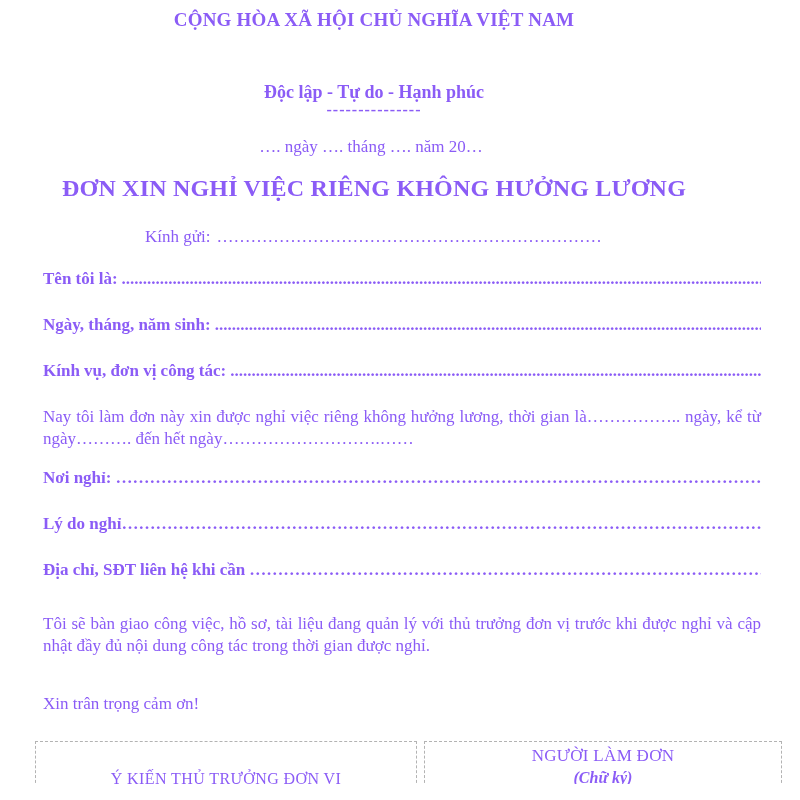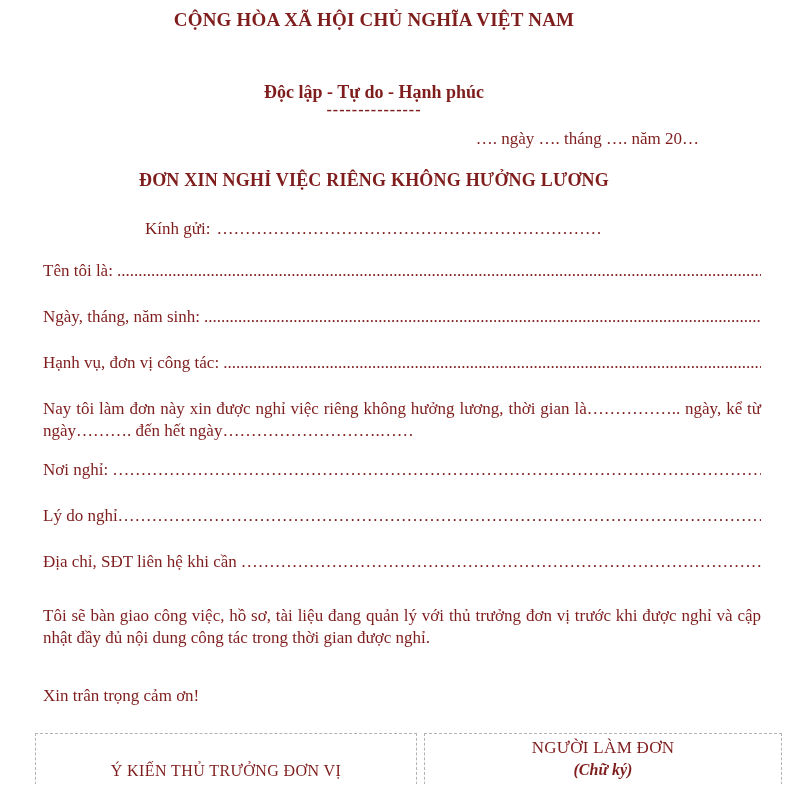--- a/index.html
+++ b/index.html
@@ -1,36 +1,36 @@
 <!DOCTYPE html>
 <html><head>
 <meta charset="utf-8">
 <style>
   html,body{margin:0;padding:0;background:#ffffff;}
   .page{
     position:relative;
     width:800px;height:784px;
     background:#ffffff;
     font-family:"Liberation Serif","DejaVu Serif",serif;
-    color:#7f1d1d;
+    color:#8b5cf6;
     font-size:17px;line-height:22px;
     box-sizing:border-box;
     padding:8px 39px 0 43px;
     overflow:hidden;
   }
   
   .center-shift{margin-right:56px;text-align:center;}
   .nat-title{font-weight:bold;font-size:19px;line-height:24px;letter-spacing:.2px;}
   .motto{font-weight:bold;font-size:18px;line-height:24px;margin-top:48px;}
   .hdr-divider{font-weight:bold;font-size:16px;line-height:12px;letter-spacing:1px;}
-  .date-line{text-align:right;padding-right:62px;margin-top:12px;}
-  .doc-title{margin:18px 0 0 0;font-size:18px;line-height:24px;font-weight:bold;letter-spacing:.2px;}
+  .date-line{text-align:center;padding-right:62px;margin-top:20px;}
+  .doc-title{margin:18px 0 0 0;font-size:24px;line-height:24px;font-weight:bold;letter-spacing:.2px;}
   .kinh-gui{display:flex;margin-left:102px;margin-top:26px;width:455px;overflow:hidden;}
   .kinh-gui .label{white-space:nowrap;padding-right:6px;}
-  .field{display:flex;margin-top:24px;}
+  .field{display:flex;margin-top:24px;font-weight:bold;}
   .field.first{margin-top:20px;}
   .field.sp{margin-top:11px;}
   .field .label{white-space:nowrap;padding-right:4px;}
   .field.nogap .label{padding-right:0;}
   .dots{flex:1 1 auto;overflow:hidden;white-space:nowrap;}
   .para{margin-top:24px;text-align:justify;}
   .para.tight{margin-top:32px;}
   .propose{margin-top:0;}
   .thanks{margin-top:36px;}
   .sig-row{display:flex;gap:7px;margin:26px -21px 0 -8px;}
@@ -68,21 +68,21 @@
     <span class="label">Tên tôi là:</span>
     <span class="dots">................................................................................................................................................................................</span>
   </div>
 
   <div class="field">
     <span class="label">Ngày, tháng, năm sinh:</span>
     <span class="dots">................................................................................................................................................................................</span>
   </div>
 
   <div class="field">
-    <span class="label">Hạnh vụ, đơn vị công tác:</span>
+    <span class="label">Kính vụ, đơn vị công tác:</span>
     <span class="dots">................................................................................................................................................................................</span>
   </div>
 
   <p class="para">Nay tôi làm đơn này xin được nghỉ việc riêng không hưởng lương, thời gian là…………….. ngày, kể từ ngày………. đến hết ngày……………………….……</p>
 
   <div class="field sp">
     <span class="label">Nơi nghỉ:</span>
     <span class="dots">………………………………………………………………………………………………………………………………</span>
   </div>
 

